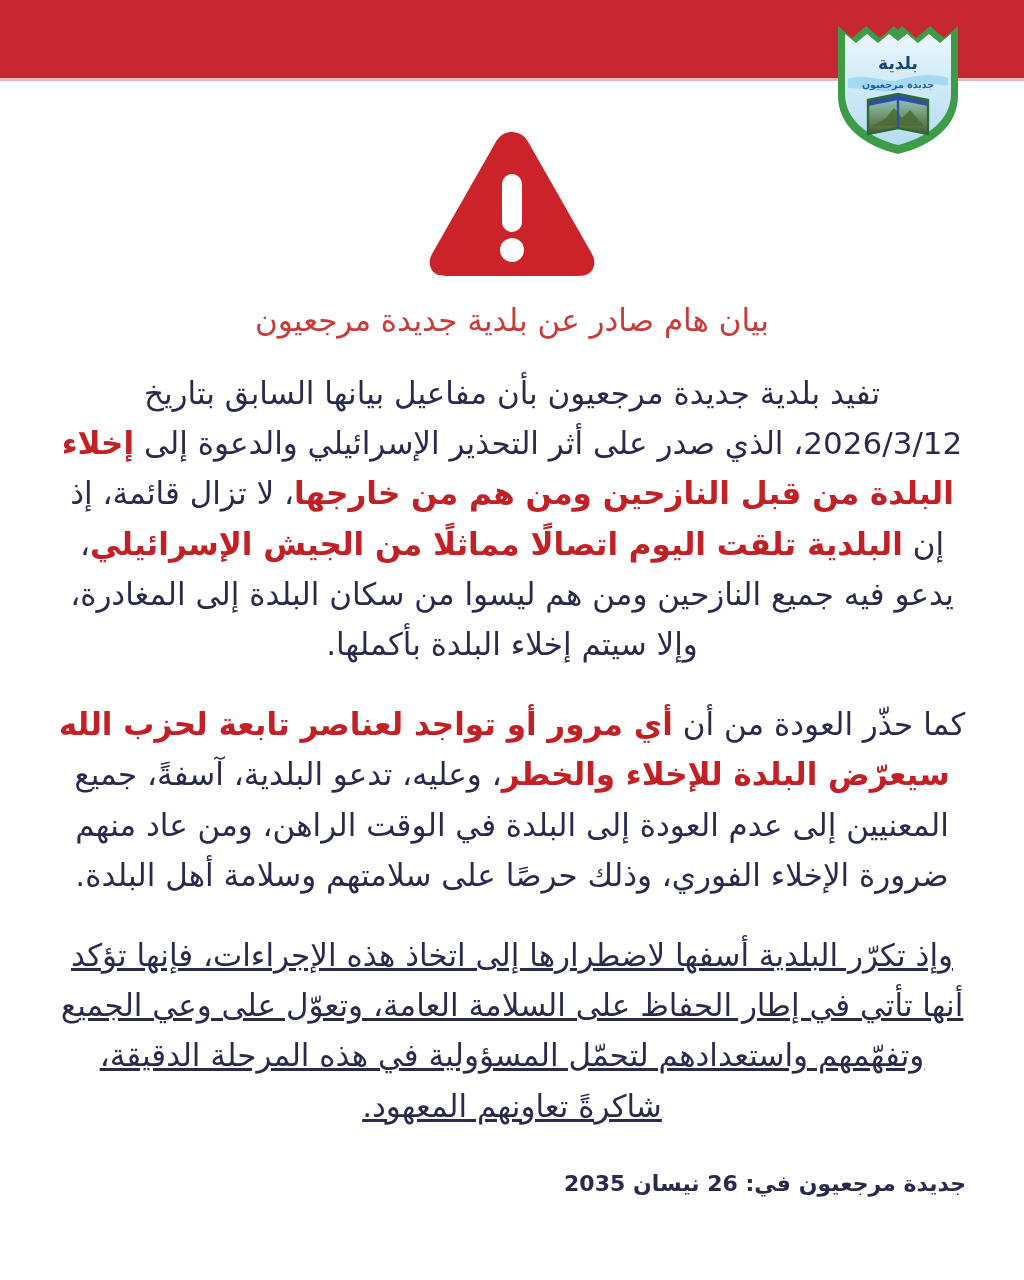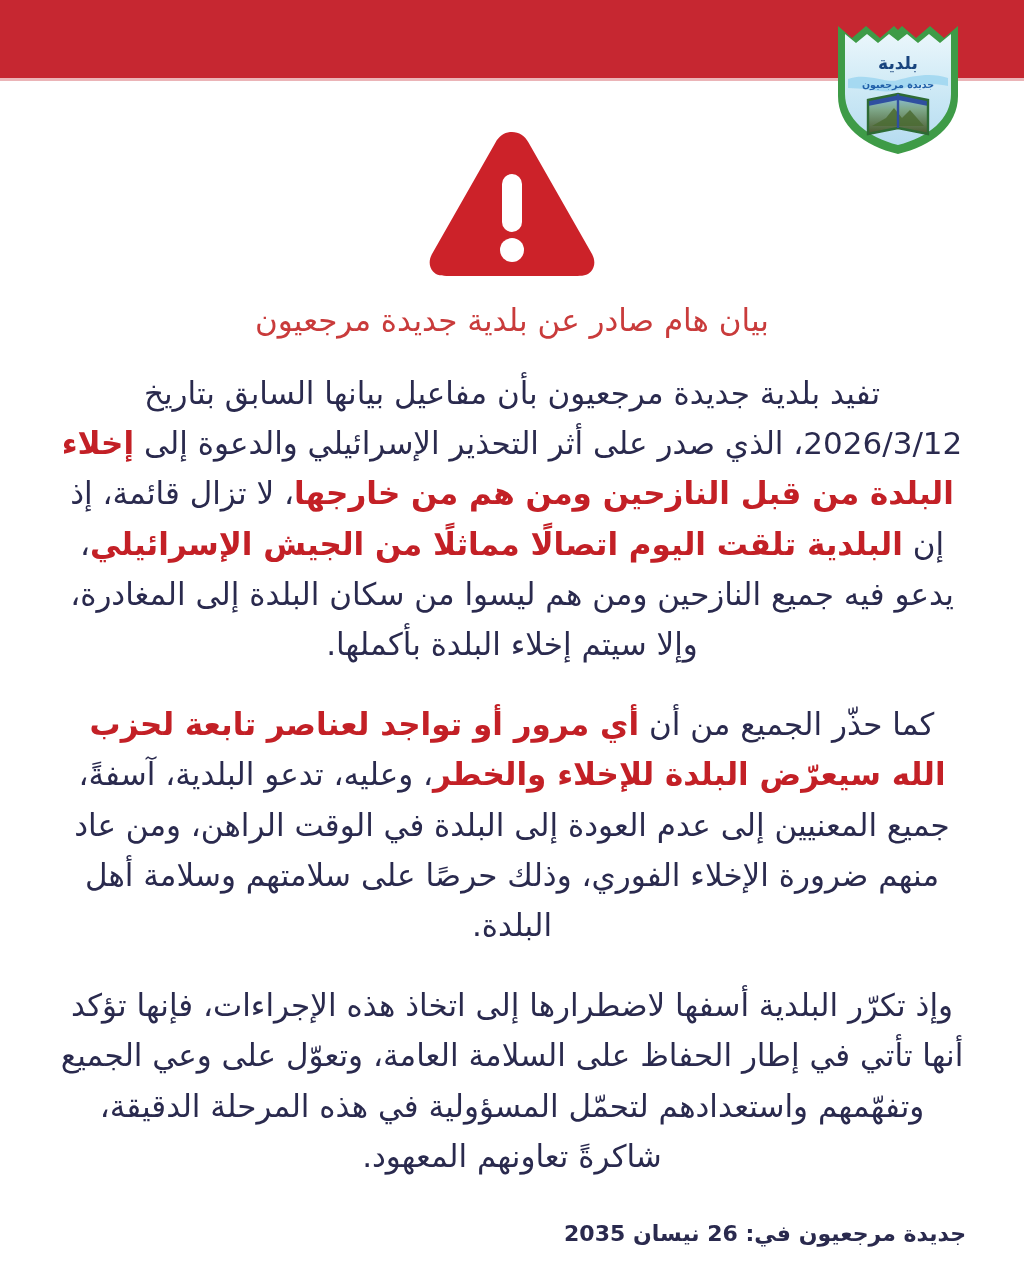--- a/index.html
+++ b/index.html
@@ -73,21 +73,21 @@
 
   .para {
     direction: rtl;
     text-align: center;
     color: #2A2A4E;
     font-size: 31px;
     line-height: 1.62;
     margin: 0 0 30px 0;
     padding: 0 4px;
   }
-  .para:last-of-type { margin-bottom: 0; }
+  .para:last-of-type { margin-bottom: 0; text-decoration: underline; }
 
   .hl {
     color: #C32026;
     font-weight: bold;
   }
 
   .footer-line {
     direction: rtl;
     text-align: right;
     color: #2A2A4E;
@@ -157,21 +157,21 @@
     </svg>
   </div>
 
   <h1 class="headline">بيان هام صادر عن بلدية جديدة مرجعيون</h1>
 
   <p class="para">
     <span>تفيد بلدية جديدة مرجعيون بأن مفاعيل بيانها السابق بتاريخ 2026/3/12، الذي صدر على أثر التحذير الإسرائيلي والدعوة إلى </span><span class="hl">إخلاء البلدة من قبل النازحين ومن هم من خارجها</span><span>، لا تزال قائمة، إذ إن </span><span class="hl">البلدية تلقت اليوم اتصالًا مماثلًا من الجيش الإسرائيلي</span><span>، يدعو فيه جميع النازحين ومن هم ليسوا من سكان البلدة إلى المغادرة، وإلا سيتم إخلاء البلدة بأكملها.</span>
   </p>
 
   <p class="para">
-    <span>كما حذّر الجميع من أن </span><span class="hl">أي مرور أو تواجد لعناصر تابعة لحزب الله سيعرّض البلدة للإخلاء والخطر</span><span>، وعليه، تدعو البلدية، آسفةً، جميع المعنيين إلى عدم العودة إلى البلدة في الوقت الراهن، ومن عاد منهم ضرورة الإخلاء الفوري، وذلك حرصًا على سلامتهم وسلامة أهل البلدة.</span>
+    <span>كما حذّر العودة من أن </span><span class="hl">أي مرور أو تواجد لعناصر تابعة لحزب الله سيعرّض البلدة للإخلاء والخطر</span><span>، وعليه، تدعو البلدية، آسفةً، جميع المعنيين إلى عدم العودة إلى البلدة في الوقت الراهن، ومن عاد منهم ضرورة الإخلاء الفوري، وذلك حرصًا على سلامتهم وسلامة أهل البلدة.</span>
   </p>
 
   <p class="para">
     <span>وإذ تكرّر البلدية أسفها لاضطرارها إلى اتخاذ هذه الإجراءات، فإنها تؤكد أنها تأتي في إطار الحفاظ على السلامة العامة، وتعوّل على وعي الجميع وتفهّمهم واستعدادهم لتحمّل المسؤولية في هذه المرحلة الدقيقة، شاكرةً تعاونهم المعهود.</span>
   </p>
 
   <div class="footer-line">جديدة مرجعيون في: 26 نيسان 2035</div>
 
   <div class="spacer-bottom"></div>
 </div>

